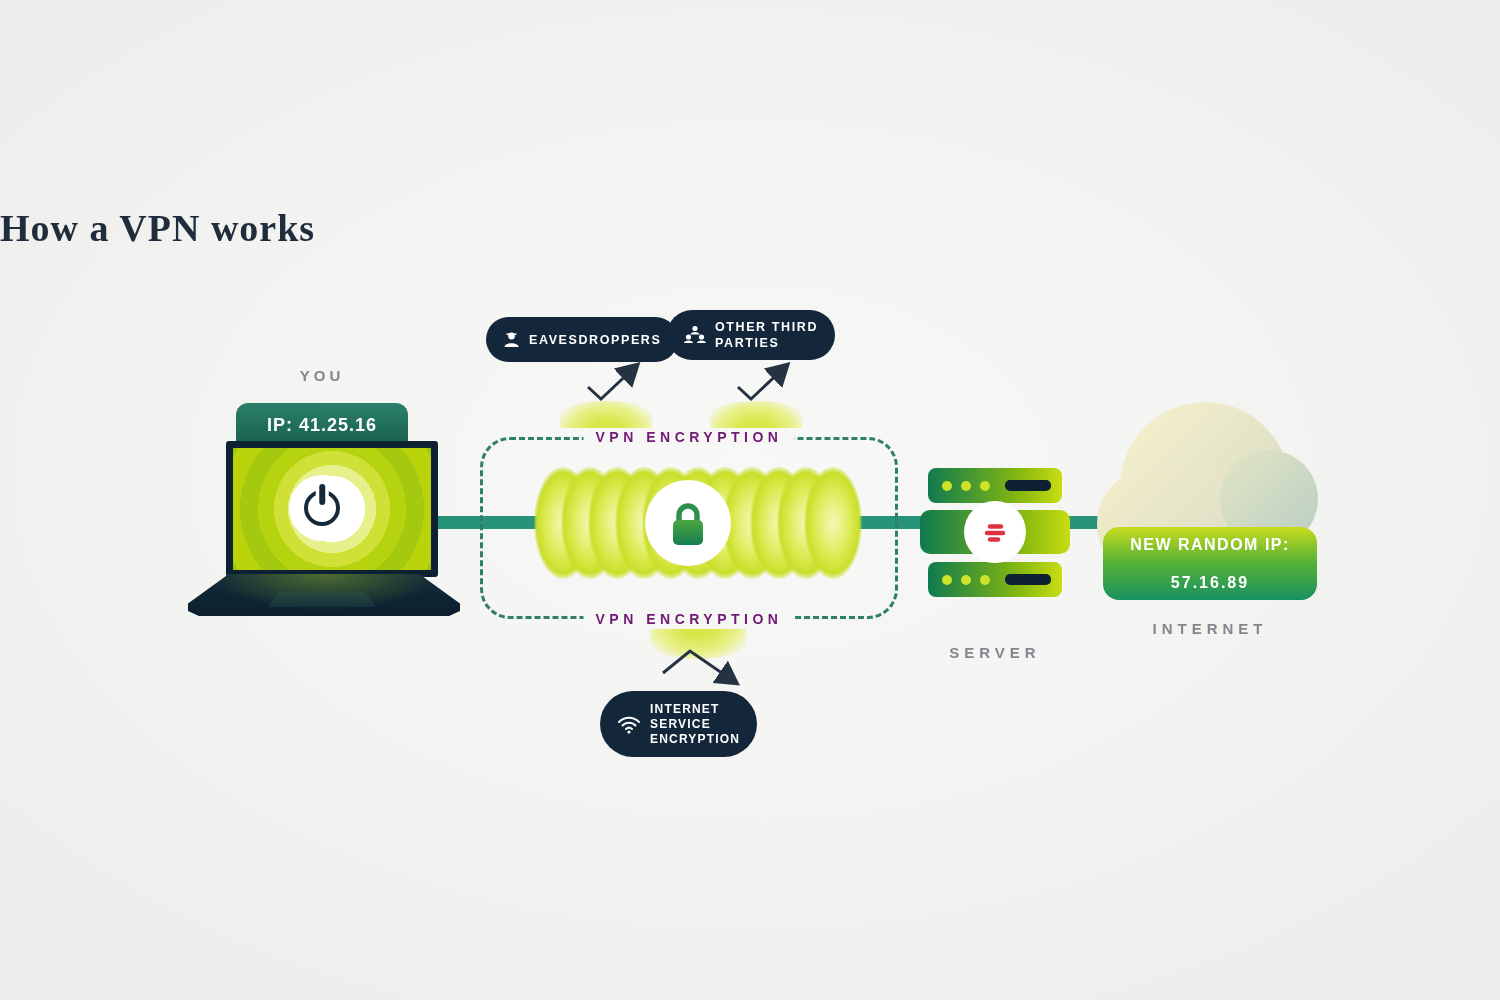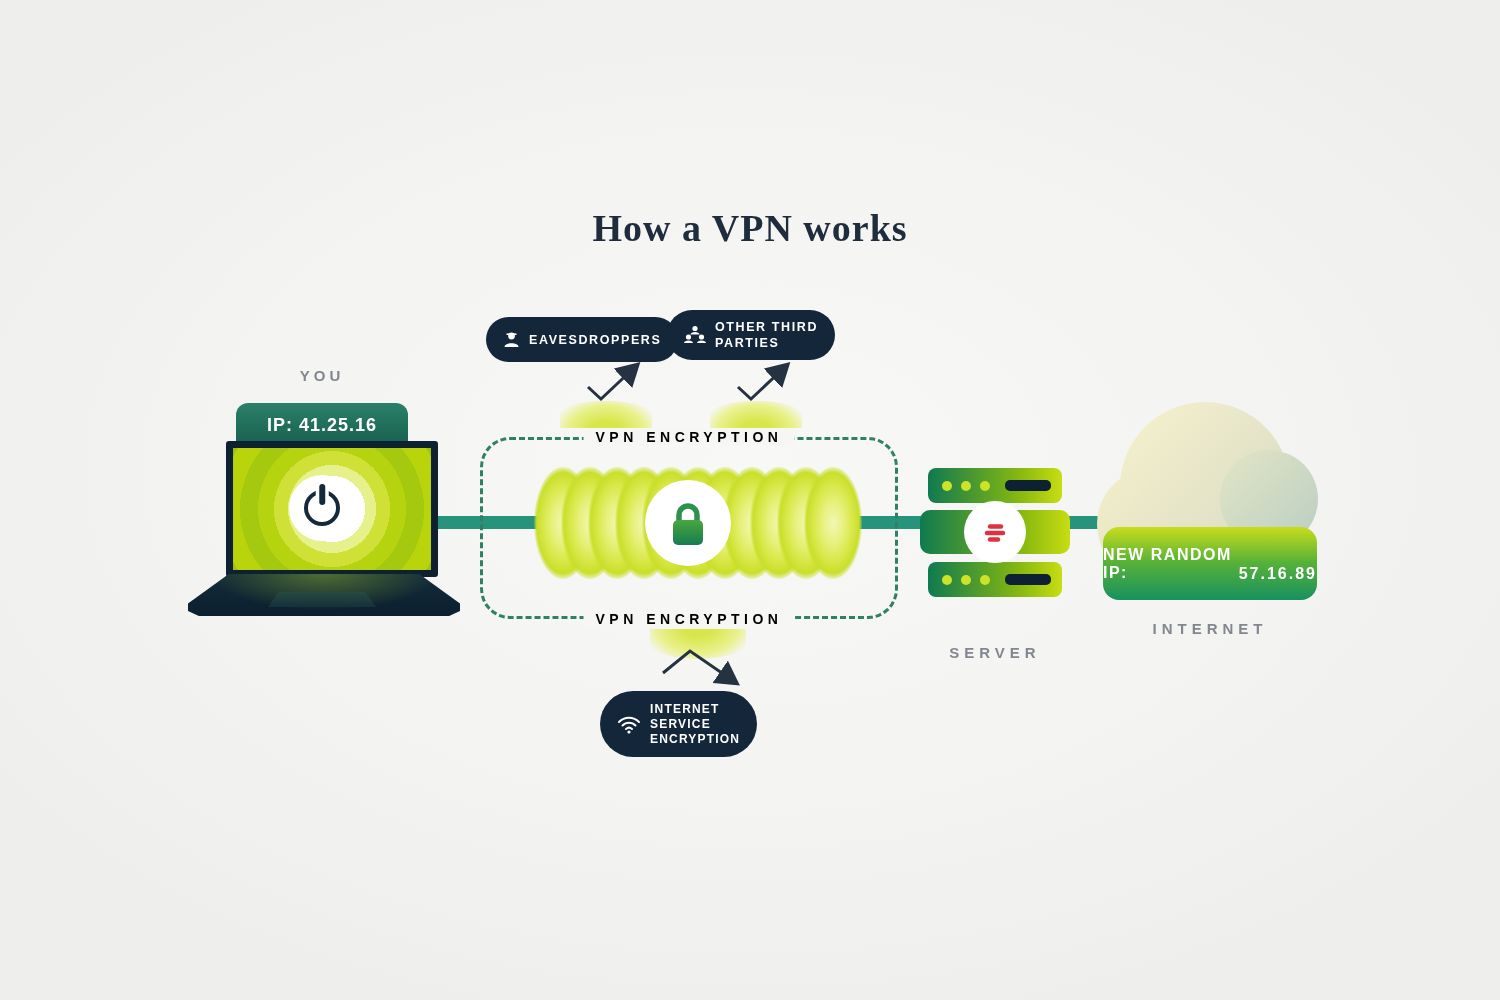--- a/index.html
+++ b/index.html
@@ -5,21 +5,21 @@
   html,body{margin:0;padding:0;background:#eeeeec;}
   .canvas{
     position:relative;width:1500px;height:1000px;overflow:hidden;
     background:radial-gradient(ellipse 62% 58% at 50% 47%, #f8f8f6 0%, #f3f3f1 60%, #eeeeec 100%);
     font-family:"Liberation Sans", sans-serif;
   }
   .abs{position:absolute;}
 
   
   .title{
-    left:0;right:0;top:206px;text-align:center;
+    left:0;right:0;top:206px;
     font-family:"Liberation Serif", serif;font-size:38px;font-weight:600;
     color:#1e2c3c;letter-spacing:1px;z-index:6;
   }
 
   
   .caption{
     color:#82878f;font-size:15px;font-weight:600;letter-spacing:5px;
     text-align:center;z-index:3;
   }
 
@@ -91,21 +91,21 @@
   
   .tealine{height:13px;background:#27937a;z-index:1;top:516px;}
 
   
   .tunnel{
     left:480px;top:437px;width:412px;height:176px;z-index:2;
     border:3px dashed #2f8066;border-radius:30px;
   }
   .vpn-label{
     position:absolute;left:50%;transform:translateX(-50%);
-    background:#f6f6f4;color:#000000;font-weight:700;font-size:14px;
+    background:#f6f6f4;color:#701a75;font-weight:700;font-size:14px;
     letter-spacing:4.5px;padding:0 12px;white-space:nowrap;
   }
   .vpn-top{top:-11px;}
   .vpn-bottom{bottom:-11px;}
 
   
   .coil{
     position:absolute;top:467px;width:58px;height:112px;border-radius:50%;z-index:3;
     background:radial-gradient(closest-side, #f2f7b4 0%, #e6f078 40%, #d7e745 70%, #c9df2b 90%, rgba(201,223,43,.25) 100%);
   }
@@ -137,21 +137,21 @@
       background:linear-gradient(135deg,#f7f2cd 0%, #e3e3c8 55%, #ccd7c6 100%);}
   .c2{left:1097px;top:468px;width:112px;height:112px;
       background:linear-gradient(135deg,#f5efca 0%, #d8dcc5 100%);}
   .c3{left:1220px;top:450px;width:98px;height:98px;
       background:linear-gradient(135deg,#e3e5c4 0%, #b9cec4 100%);}
   .c4{left:1115px;top:465px;width:160px;height:135px;
       background:linear-gradient(135deg,#f2ecca 0%, #d3dac6 100%);}
   .ip-plate{
     left:1103px;top:527px;width:214px;height:73px;border-radius:16px;z-index:5;
     background:linear-gradient(180deg,#c9dc1d 0%, #57b237 48%, #189160 100%);
-    display:flex;flex-direction:row;align-items:center;justify-content:center;
+    display:flex;flex-direction:column;align-items:center;justify-content:center;
     color:#ffffff;font-weight:700;
   }
   .ip-plate .l1{font-size:16px;letter-spacing:1.5px;}
   .ip-plate .l2{font-size:16px;letter-spacing:2px;margin-top:20px;}
 </style>
 </head>
 <body>
 
 <div class="canvas">
 

